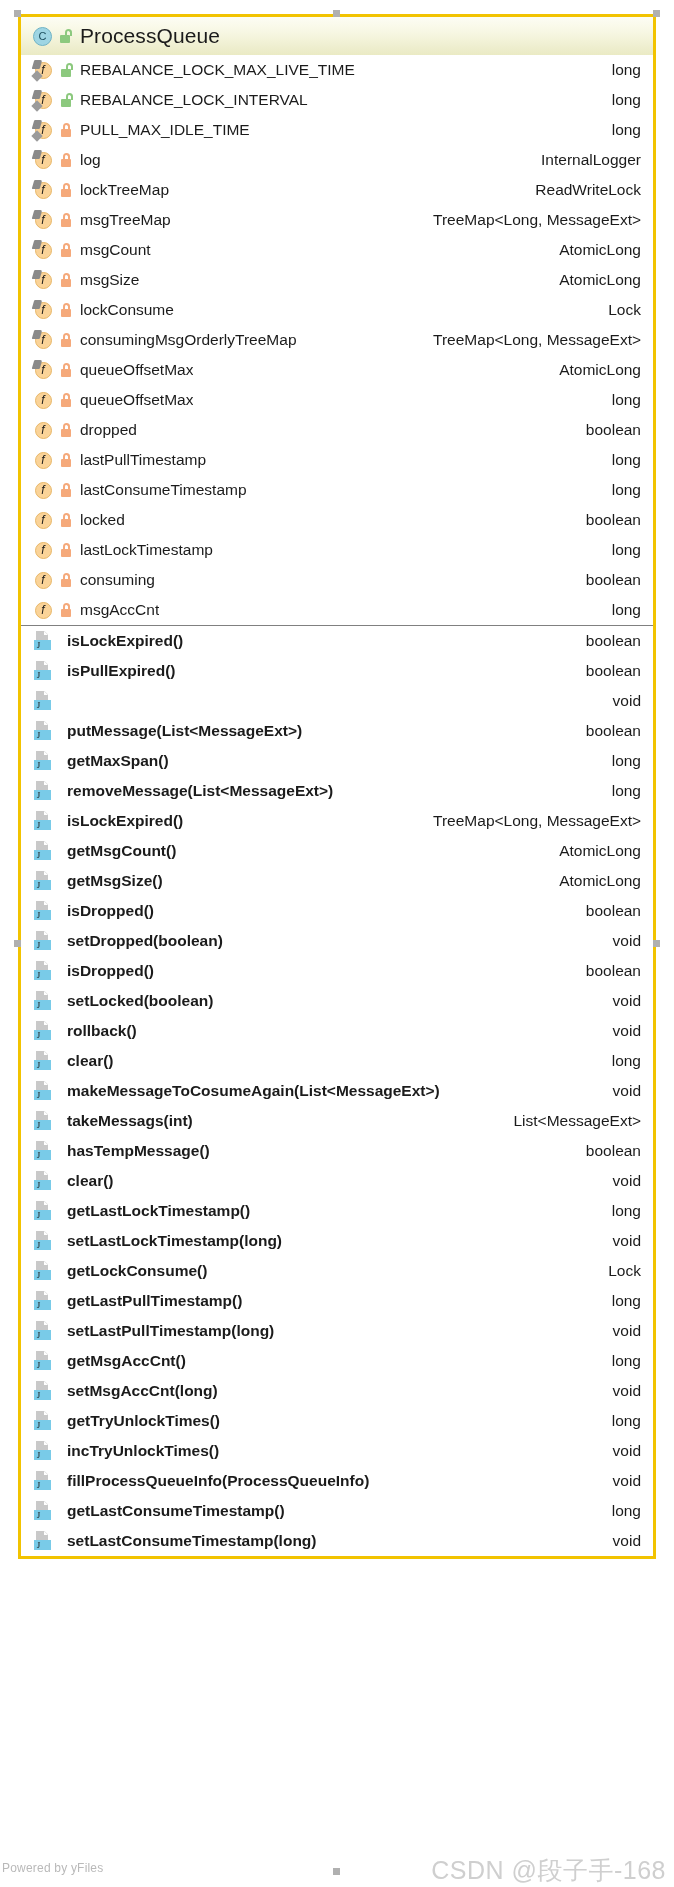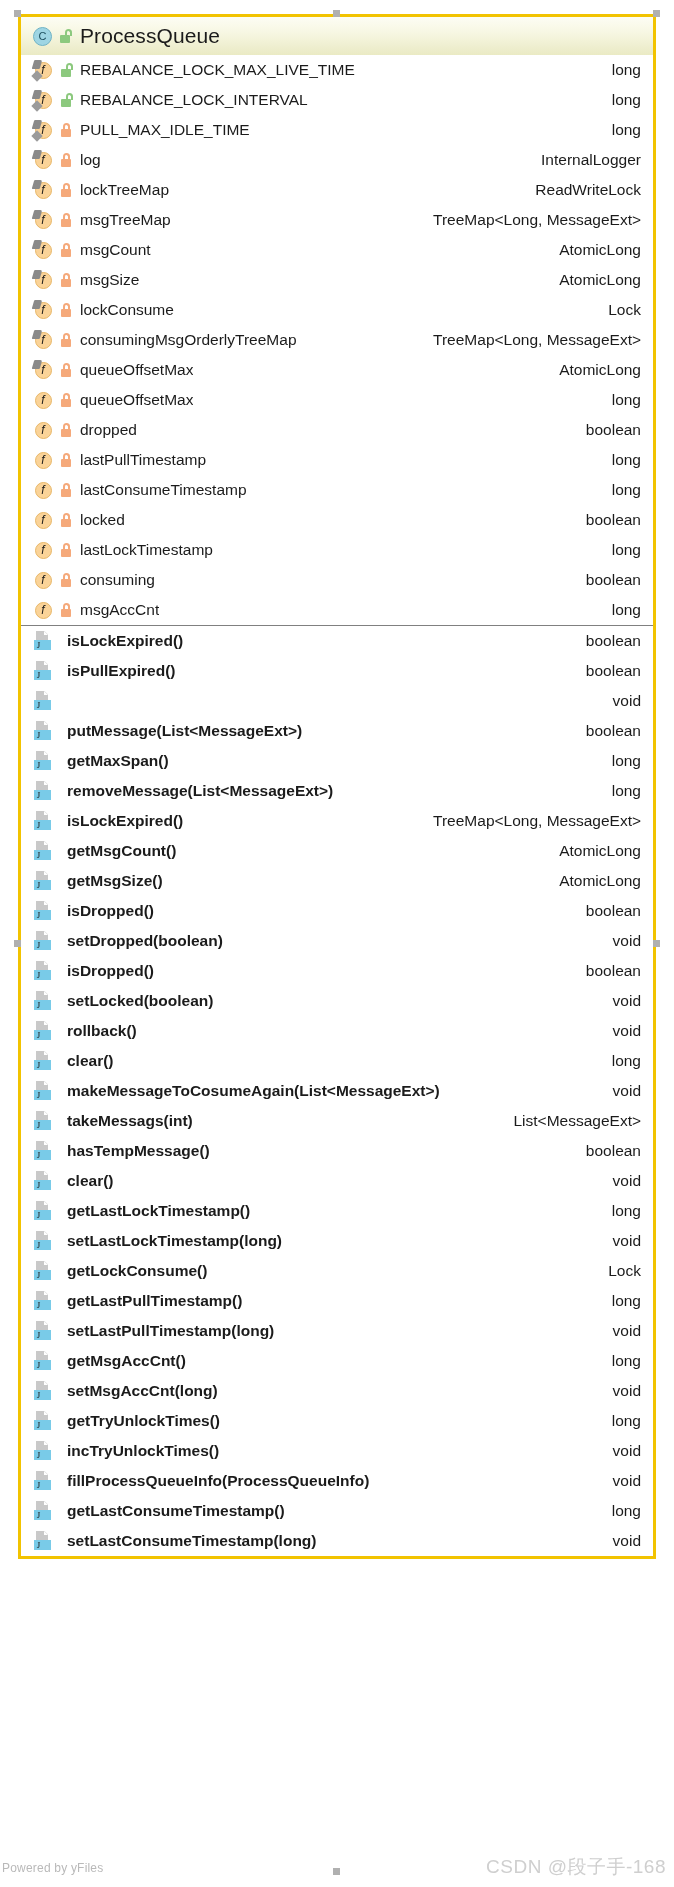--- a/index.html
+++ b/index.html
@@ -241,21 +241,21 @@
     top: 1861px;
     font-size: 12px;
     color: #b9b9b9;
     letter-spacing: 0.2px;
     z-index: 5;
   }
   #csdn-watermark {
     position: absolute;
     right: 8px;
     top: 1854px;
-    font-size: 19px;
+    font-size: 25px;
     color: #cfcfcf;
     letter-spacing: 0.5px;
     z-index: 5;
   }
 </style>
 </head>
 <body>
 
 <div class="handle h-tl"></div>
 <div class="handle h-tc"></div>

